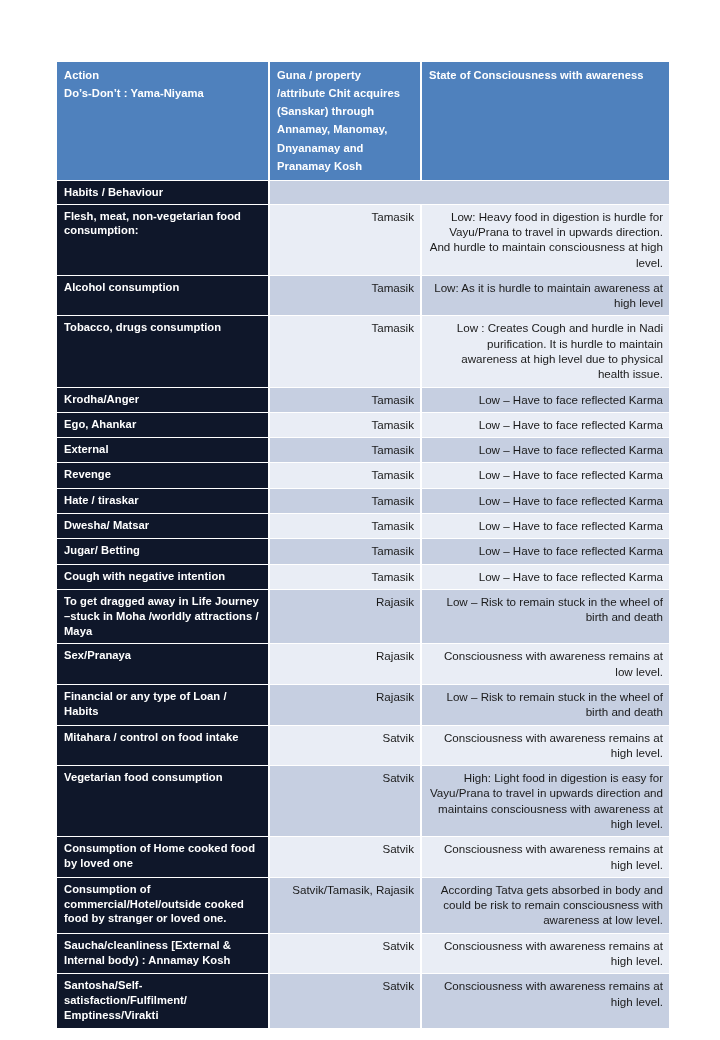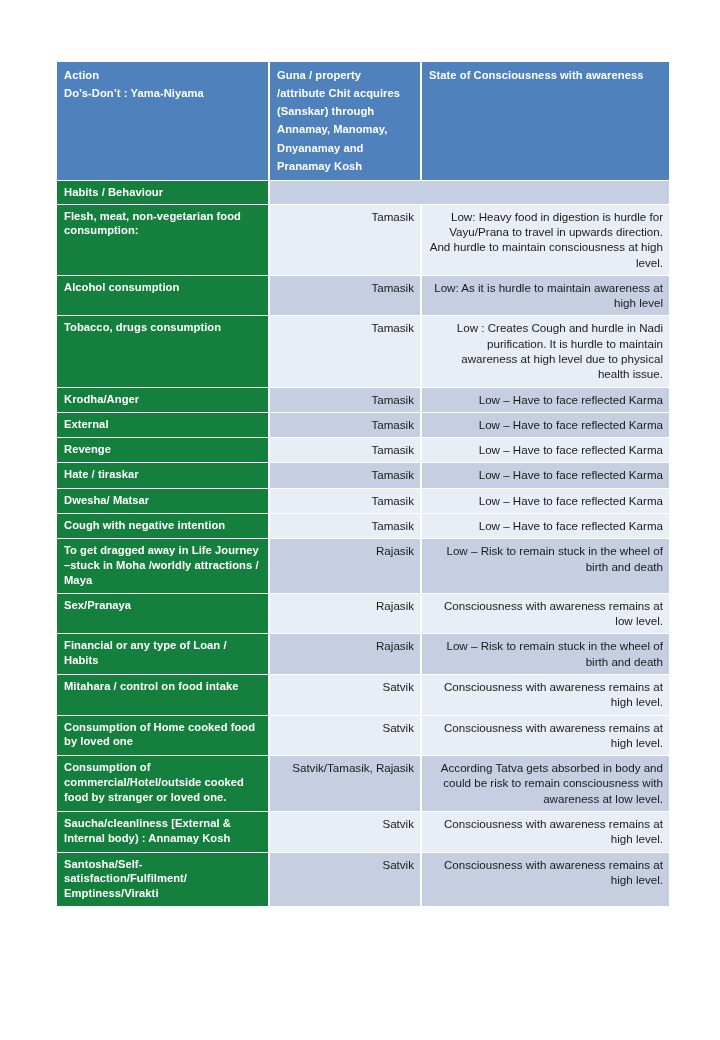--- a/index.html
+++ b/index.html
@@ -48,21 +48,21 @@
     font-weight: bold;
     font-size: 11.2px;
     line-height: 1.62;
     letter-spacing: 0.05px;
     margin-left: 20px;
   }
   tr.header-row td.hdr-gap { background: #ffffff; width: 2px; }
 
   
   td.action {
-    background: #15803d;
+    background: #0f172a;
     color: #ffffff;
     font-weight: bold;
     font-size: 11.2px;
     line-height: 1.55;
     letter-spacing: 0.05px;
   }
 
   
   td.val {
     font-size: 11.6px;
@@ -141,20 +141,27 @@
           <td class="gutter"></td>
           <td class="val">Low : Creates Cough and hurdle in Nadi purification. It is hurdle to maintain awareness at high level due to physical health issue.</td>
         </tr>
         <tr class="tint-a">
           <td class="action">Krodha/Anger</td>
           <td class="gutter"></td>
           <td class="val">Tamasik</td>
           <td class="gutter"></td>
           <td class="val">Low – Have to face reflected  Karma</td>
         </tr>
+        <tr class="tint-b">
+          <td class="action">Ego, Ahankar</td>
+          <td class="gutter"></td>
+          <td class="val">Tamasik</td>
+          <td class="gutter"></td>
+          <td class="val">Low – Have to face reflected  Karma</td>
+        </tr>
         <tr class="tint-a">
           <td class="action">External</td>
           <td class="gutter"></td>
           <td class="val">Tamasik</td>
           <td class="gutter"></td>
           <td class="val">Low – Have to face reflected  Karma</td>
         </tr>
         <tr class="tint-b">
           <td class="action">Revenge</td>
           <td class="gutter"></td>
@@ -169,20 +176,27 @@
           <td class="gutter"></td>
           <td class="val">Low – Have to face reflected  Karma</td>
         </tr>
         <tr class="tint-b">
           <td class="action">Dwesha/ Matsar</td>
           <td class="gutter"></td>
           <td class="val">Tamasik</td>
           <td class="gutter"></td>
           <td class="val">Low – Have to face reflected  Karma</td>
         </tr>
+        <tr class="tint-a">
+          <td class="action">Jugar/ Betting</td>
+          <td class="gutter"></td>
+          <td class="val">Tamasik</td>
+          <td class="gutter"></td>
+          <td class="val">Low – Have to face reflected  Karma</td>
+        </tr>
         <tr class="tint-b">
           <td class="action">Cough with negative intention</td>
           <td class="gutter"></td>
           <td class="val">Tamasik</td>
           <td class="gutter"></td>
           <td class="val">Low – Have to face reflected  Karma</td>
         </tr>
         <tr class="tint-a">
           <td class="action">To get dragged away in Life Journey –stuck in Moha  /worldly attractions / Maya</td>
           <td class="gutter"></td>
@@ -203,20 +217,27 @@
           <td class="val">Rajasik</td>
           <td class="gutter"></td>
           <td class="val">Low – Risk to remain stuck in the wheel  of birth and death</td>
         </tr>
         <tr class="tint-b">
           <td class="action">Mitahara  / control on food intake</td>
           <td class="gutter"></td>
           <td class="val">Satvik</td>
           <td class="gutter"></td>
           <td class="val">Consciousness with awareness remains at high level.</td>
+        </tr>
+        <tr class="tint-a">
+          <td class="action">Vegetarian food consumption</td>
+          <td class="gutter"></td>
+          <td class="val">Satvik</td>
+          <td class="gutter"></td>
+          <td class="val">High: Light food in digestion is easy for Vayu/Prana to travel in upwards direction and maintains consciousness with awareness at high level.</td>
         </tr>
         <tr class="tint-b">
           <td class="action">Consumption of Home cooked food by loved one</td>
           <td class="gutter"></td>
           <td class="val">Satvik</td>
           <td class="gutter"></td>
           <td class="val">Consciousness with awareness remains at high level.</td>
         </tr>
         <tr class="tint-a">
           <td class="action">Consumption of commercial/Hotel/outside  cooked food by stranger or loved one.</td>

